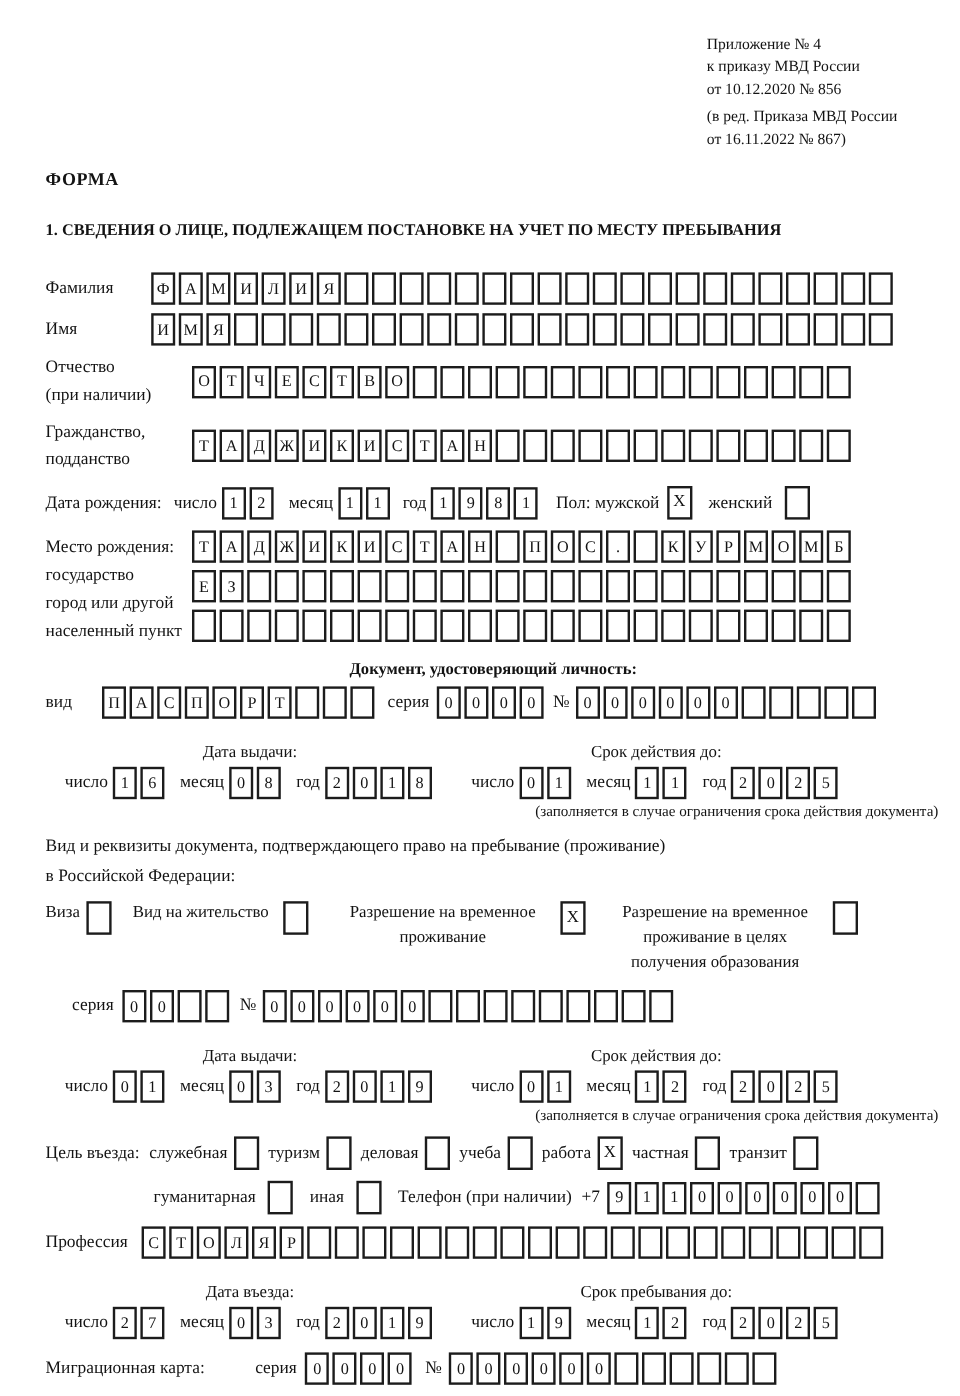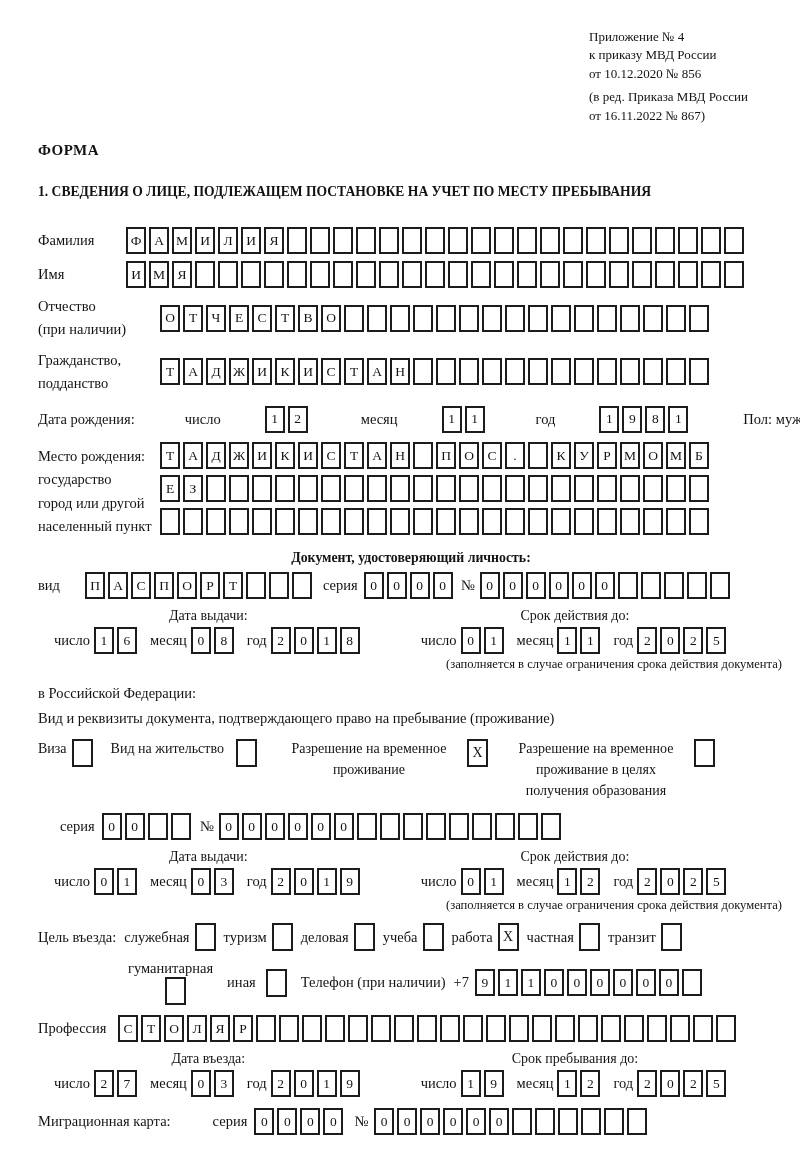--- a/index.html
+++ b/index.html
@@ -17,21 +17,21 @@
   .lbl2{line-height:1.6;}
   .w-name{width:88px;}
   .w-mid{width:122px;}
   .w-prof{width:80px;}
   .cells{display:flex;flex:none;}
   .cell{width:16px;height:23px;border:2px solid #1c1c1c;margin-right:3px;display:flex;align-items:center;justify-content:center;font-size:13.5px;background:#fff;}
   .chk{width:17px;height:24px;border:2px solid #1c1c1c;display:inline-flex;align-items:center;justify-content:center;font-size:14px;flex:none;background:#fff;}
   .stack{display:flex;flex-direction:column;}
   .stack .cells{margin-top:0;margin-bottom:6px;}
   .doc-heading{text-align:center;font-weight:bold;font-size:13.8px;margin-top:9px;}
-  .dates{display:flex;margin-top:9px;gap:28px;}
+  .dates{display:flex;margin-top:21px;}
   .dg{white-space:nowrap;}
   .dg-left{margin-left:16px;}
   .dg-right{margin-left:30px;}
   .dg-header{text-align:center;font-size:14px;margin-bottom:3px;}
   .dg-line{display:flex;align-items:center;font-size:14.5px;}
   .dlbl{margin-right:4px;flex:none;}
   .dg-line .cells{margin-right:10px;}
   .dg-line .cells:last-child{margin-right:0;}
   .note-right{text-align:right;font-size:12.6px;margin-top:3px;padding-right:2px;}
   .intro{font-size:14.5px;margin-top:9px;line-height:1.7;}
@@ -199,21 +199,21 @@
         <span class="cell"></span>
         <span class="cell"></span>
         <span class="cell"></span>
         <span class="cell"></span>
         <span class="cell"></span>
         <span class="cell"></span>
         <span class="cell"></span>
       </span>
   </div>
 
-  <div class="row" style="margin-top:10px;gap:40px;">
+  <div class="row" style="margin-top:10px;">
     <span class="lbl" style="margin-right:10px;">Дата рождения:</span>
     <span class="dlbl lbl">число</span>
     <span class="cells" style="margin-right:10px;">
         <span class="cell">1</span>
         <span class="cell">2</span>
       </span>
     <span class="dlbl lbl">месяц</span>
     <span class="cells" style="margin-right:8px;">
         <span class="cell">1</span>
         <span class="cell">1</span>
@@ -401,22 +401,22 @@
             <span class="cell">0</span>
             <span class="cell">2</span>
             <span class="cell">5</span>
           </span>
       </div>
     </div>
   </div>
   <div class="note-right">(заполняется в случае ограничения срока действия документа)</div>
 
   <div class="intro">
+    <div>Вид и реквизиты документа, подтверждающего право на пребывание (проживание)</div>
     <div>в Российской Федерации:</div>
-    <div>Вид и реквизиты документа, подтверждающего право на пребывание (проживание)</div>
   </div>
 
   <div class="res-row">
     <div class="res-opt o1">
       <span class="opt-label">Виза</span>
       <span class="chk"></span>
     </div>
     <div class="res-opt o2">
       <span class="opt-label">Вид на жительство</span>
       <span class="chk"></span>
@@ -533,21 +533,21 @@
         <span>частная</span>
         <span class="chk"></span>
       </span>
     <span class="p-opt">
         <span>транзит</span>
         <span class="chk"></span>
       </span>
   </div>
 
   <div class="purpose-row phone-row">
-    <span class="p-opt" style="margin-left:0;flex-direction:column;">
+    <span class="p-opt" style="margin-left:0;">
         <span>гуманитарная</span>
         <span class="chk" style="margin-left:10px;"></span>
       </span>
     <span class="p-opt" style="margin-left:14px;">
         <span>иная</span>
         <span class="chk" style="margin-left:10px;"></span>
       </span>
     <span class="plabel">Телефон (при наличии)</span>
     <span class="prefix">+7</span>
     <span class="cells">

